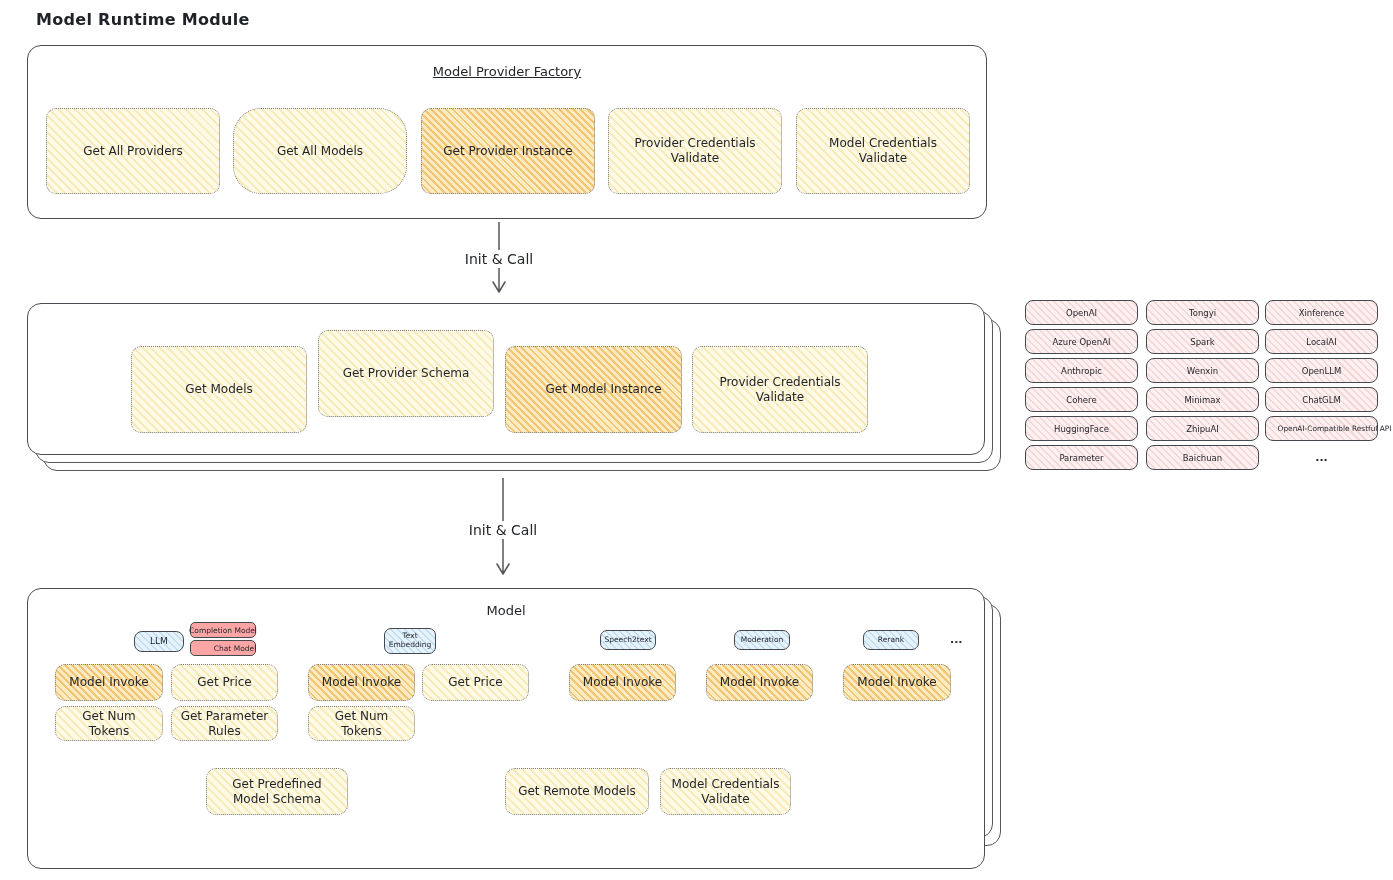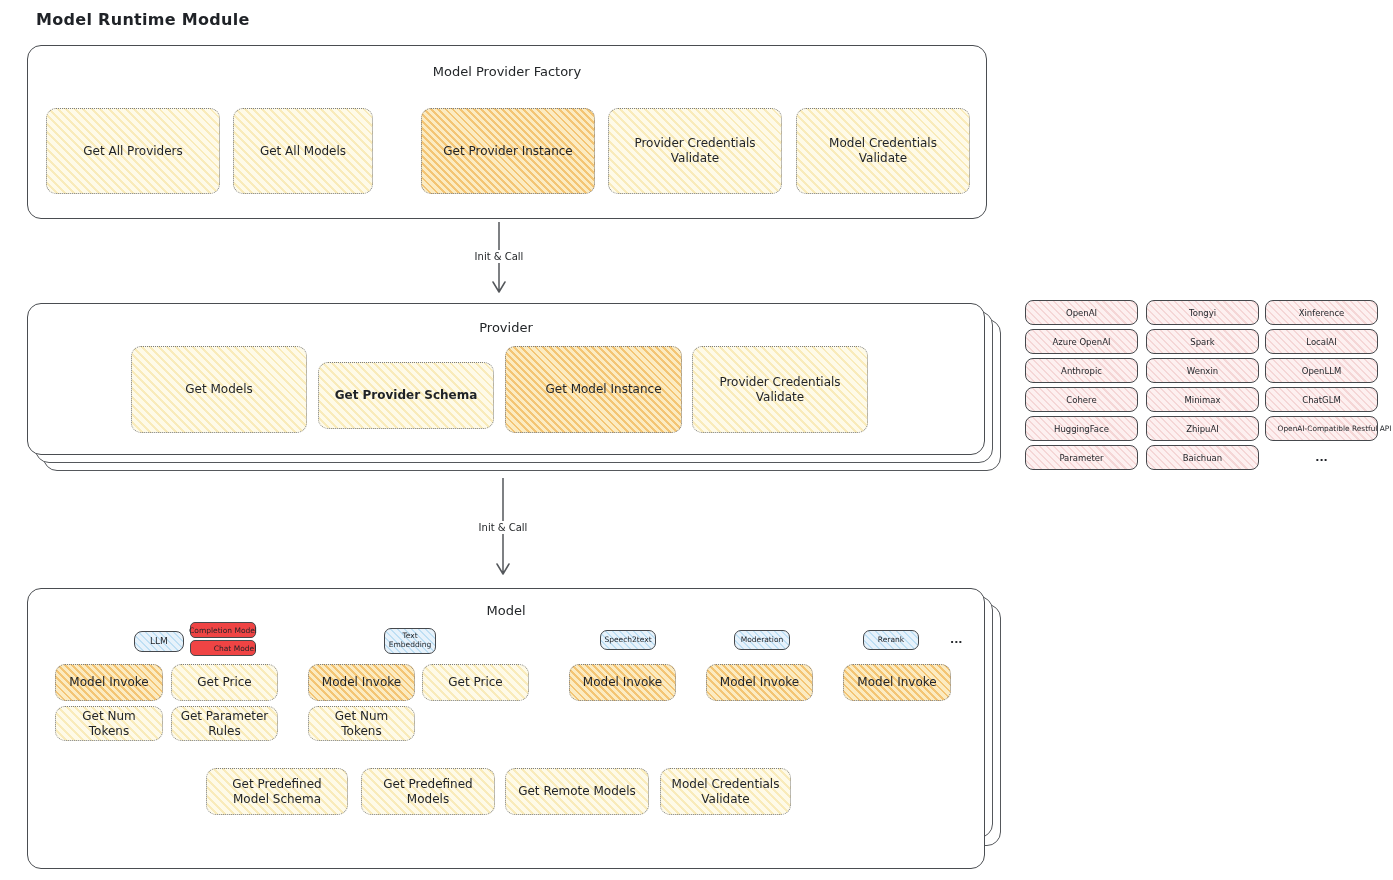--- a/index.html
+++ b/index.html
@@ -45,61 +45,60 @@
   .badge.longtext{font-size:7.4px;padding-left:26px;}
   .plist-ellipsis{height:25px;display:flex;align-items:center;justify-content:center;font-size:11px;font-weight:bold;border:none;}
   
   .tag{
     position:absolute;border:1.3px solid #45484c;border-radius:7px;box-sizing:border-box;
     display:flex;align-items:center;justify-content:center;text-align:center;
     font-size:7.5px;line-height:1.15;padding:1px 2px;
   }
   .tag.llm{font-size:9px;border-radius:8px;}
   .smalltag{
-    position:absolute;border:1px solid #45484c;border-radius:5px;background:#ef4444;box-sizing:border-box;
+    position:absolute;border:1px solid #45484c;border-radius:5px;background:#fca5a5;box-sizing:border-box;
     display:flex;align-items:center;justify-content:center;font-size:7.5px;white-space:nowrap;
   }
   .ellipsis{position:absolute;font-size:11px;font-weight:bold;color:#2a2d30;}
   
   .arrow{position:absolute;}
   .arrow svg{display:block;}
   .arrow-label{
     position:absolute;width:84px;text-align:center;background:#ffffff;
-    font-size:10px;color:#232629;padding:1px 0;
+    font-size:14px;color:#232629;padding:1px 0;
   }
 </style>
 </head>
 <body>
 
 <div class="canvas">
 
   <div class="page-title">Model Runtime Module</div>
 
   <div class="bigbox" style="left:27px;top:45px;width:960px;height:174px;">
-    <div class="boxtitle" style="top:18px;">Model Provider Factory</div>
+    <div class="boxtitle" style="top:18px;text-decoration:underline;">Model Provider Factory</div>
     <div class="node hatch-yellow" style="left:18px;top:62px;width:174px;height:86px;">Get All Providers</div>
-    <div class="node hatch-yellow" style="left:205px;top:62px;width:140px;height:86px;">Get All Models</div>
+    <div class="node hatch-yellow" style="left:205px;top:62px;width:174px;height:86px;border-radius:28px;">Get All Models</div>
     <div class="node hatch-orange" style="left:393px;top:62px;width:174px;height:86px;">Get Provider Instance</div>
     <div class="node hatch-yellow" style="left:580px;top:62px;width:174px;height:86px;">Provider Credentials Validate</div>
     <div class="node hatch-yellow" style="left:768px;top:62px;width:174px;height:86px;">Model Credentials Validate</div>
   </div>
 
   <div class="arrow" style="left:491px;top:222px;">
     <svg width="16" height="76" viewBox="0 0 16 76">
       <path d="M8 0 L8 68 M2 60 L8 70 L14 60" stroke="#54575b" stroke-width="1.5" fill="none" stroke-linecap="round" stroke-linejoin="round"></path>
     </svg>
   </div>
   <div class="arrow-label" style="left:457px;top:250px;">Init &amp; Call</div>
 
   <div class="layer" style="left:43px;top:319px;width:958px;height:152px;"></div>
   <div class="layer" style="left:35px;top:311px;width:958px;height:152px;"></div>
   <div class="bigbox" style="left:27px;top:303px;width:958px;height:152px;">
-    <div class="boxtitle" style="top:16px;">Provider</div>
     <div class="node hatch-yellow" style="left:103px;top:42px;width:176px;height:87px;">Get Models</div>
-    <div class="node hatch-yellow" style="left:290px;top:58px;width:176px;height:67px;font-weight:bold;">Get Provider Schema</div>
+    <div class="node hatch-yellow" style="left:290px;top:26px;width:176px;height:87px;">Get Provider Schema</div>
     <div class="node hatch-orange" style="left:477px;top:42px;width:177px;height:87px;padding-left:28px;">Get Model Instance</div>
     <div class="node hatch-yellow" style="left:664px;top:42px;width:176px;height:87px;">Provider Credentials Validate</div>
   </div>
 
   <div class="pcol" style="left:1025px;top:300px;">
     <div class="badge hatch-pink">OpenAI</div>
     <div class="badge hatch-pink">Azure OpenAI</div>
     <div class="badge hatch-pink">Anthropic</div>
     <div class="badge hatch-pink">Cohere</div>
     <div class="badge hatch-pink">HuggingFace</div>
@@ -149,18 +148,17 @@
     <div class="node hatch-yellow" style="left:394px;top:75px;width:107px;height:37px;">Get Price</div>
     <div class="node hatch-orange" style="left:541px;top:75px;width:107px;height:37px;">Model Invoke</div>
     <div class="node hatch-orange" style="left:678px;top:75px;width:107px;height:37px;">Model Invoke</div>
     <div class="node hatch-orange" style="left:815px;top:75px;width:108px;height:37px;">Model Invoke</div>
 
     <div class="node hatch-yellow" style="left:27px;top:117px;width:108px;height:35px;">Get Num Tokens</div>
     <div class="node hatch-yellow" style="left:143px;top:117px;width:107px;height:35px;">Get Parameter Rules</div>
     <div class="node hatch-yellow" style="left:280px;top:117px;width:107px;height:35px;">Get Num Tokens</div>
 
     <div class="node hatch-yellow" style="left:178px;top:179px;width:142px;height:47px;">Get Predefined Model Schema</div>
-    <div class="node hatch-yellow" style="left:333px;top:179px;width:134px;height:47px;">Get Predefined Models</div>
     <div class="node hatch-yellow" style="left:477px;top:179px;width:144px;height:47px;">Get Remote Models</div>
     <div class="node hatch-yellow" style="left:632px;top:179px;width:131px;height:47px;">Model Credentials Validate</div>
   </div>
 
 </div>
 
 </body></html>

